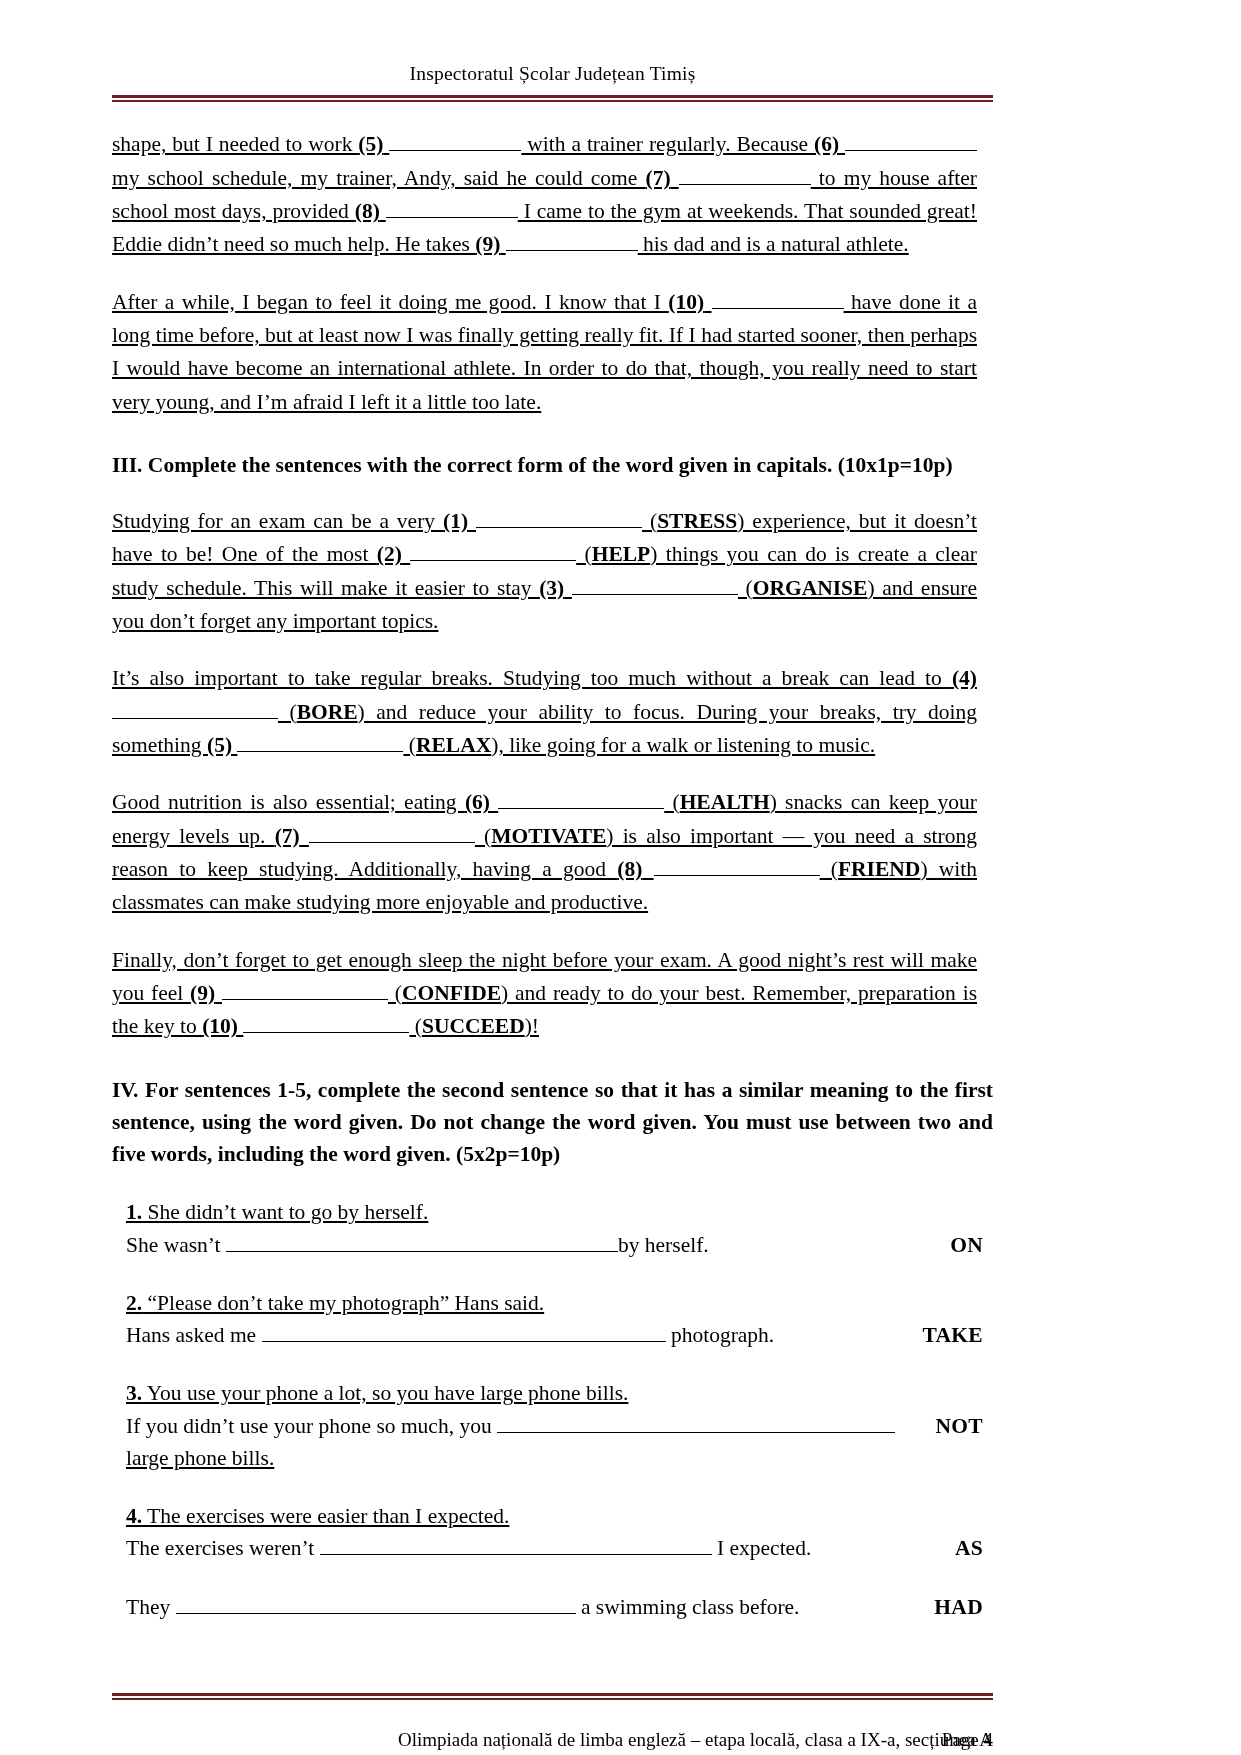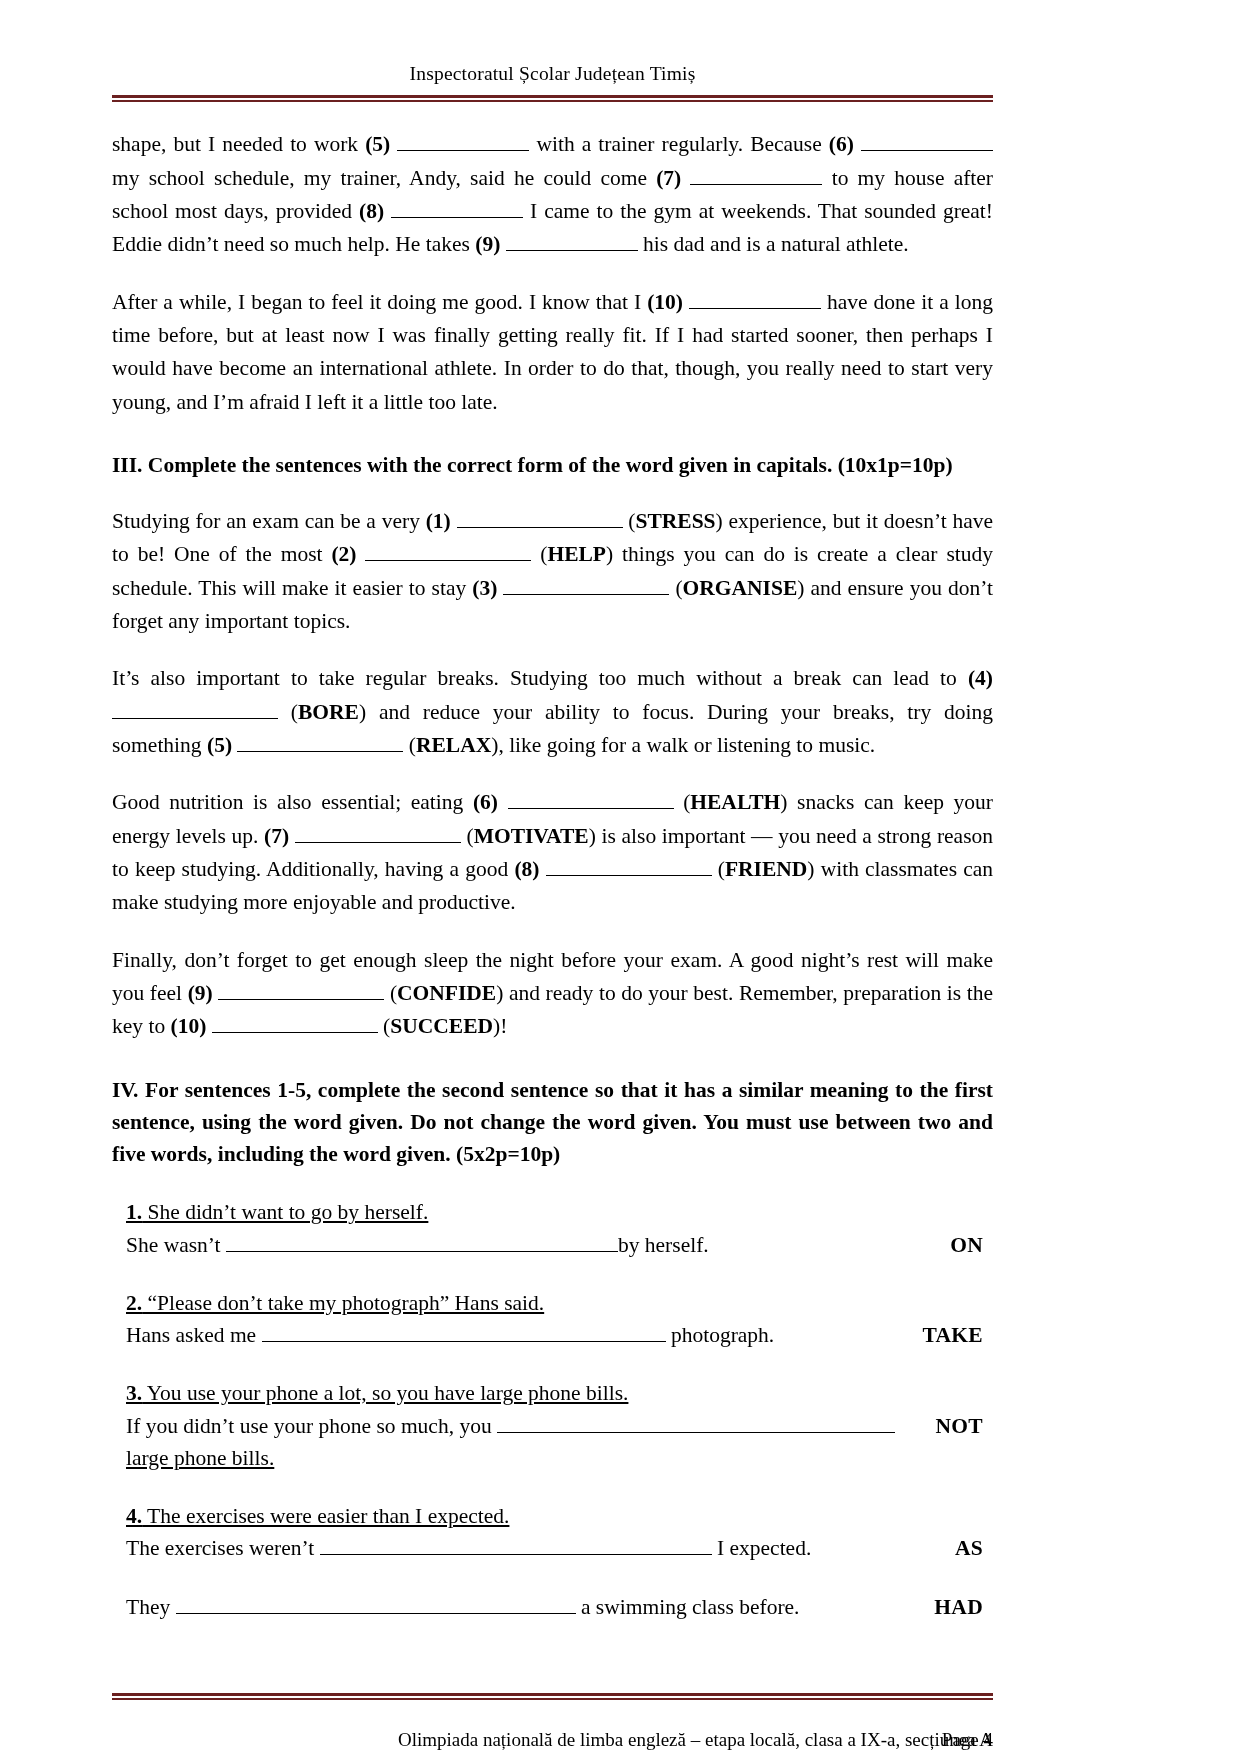--- a/index.html
+++ b/index.html
@@ -39,21 +39,22 @@
     border-bottom: 2px solid #6b2020;
     height: 2px;
     margin-top: 14px;
     margin-bottom: 12px;
   }
   
   p.body {
     font-size: 21.5px;
     line-height: 1.55;
     text-align: justify;
-    margin: 0 0 24px 0;
+    margin: 0 16px 24px 0;
+    text-decoration: underline;
   }
   .b { font-weight: bold; }
   .caps { font-weight: bold; }
   .fill {
     display: inline-block;
     border-bottom: 1px solid #000;
     vertical-align: baseline;
     height: 1em;
   }
   .f-sm { width: 132px; }

